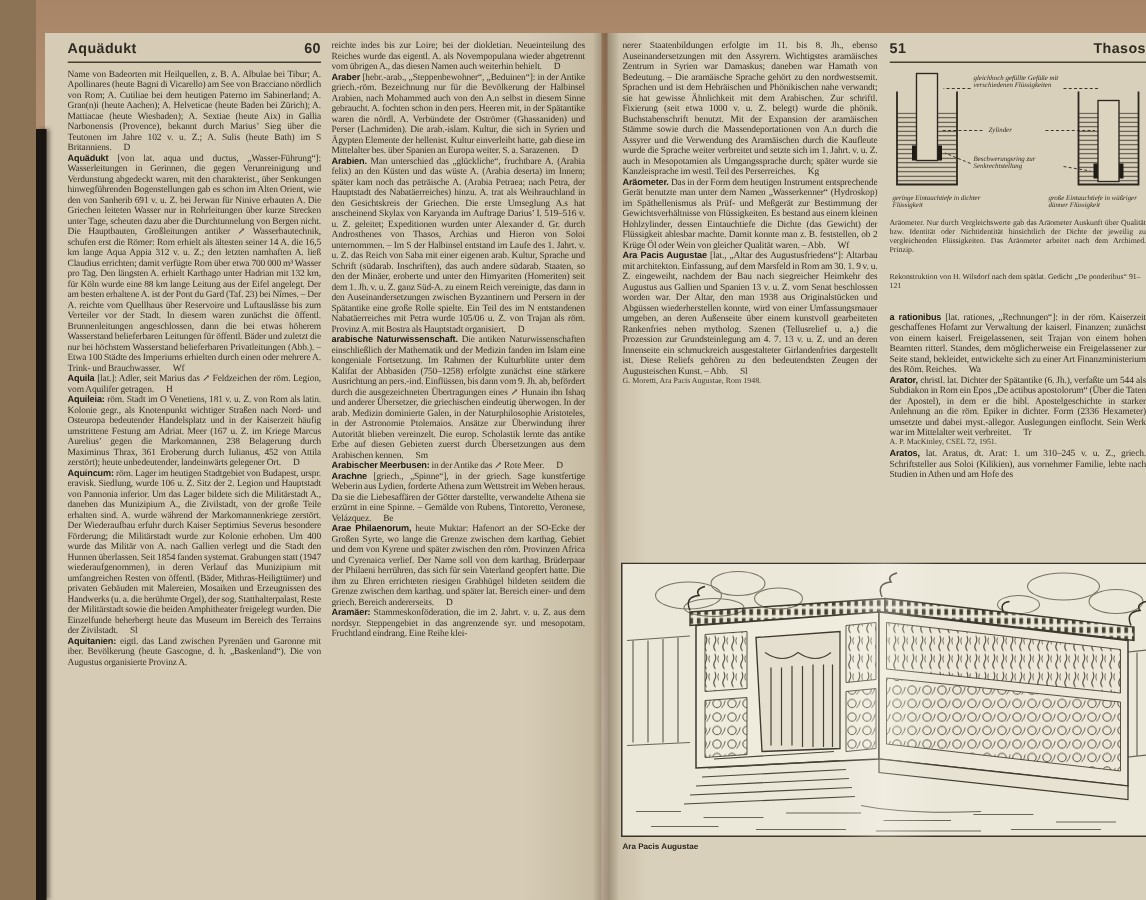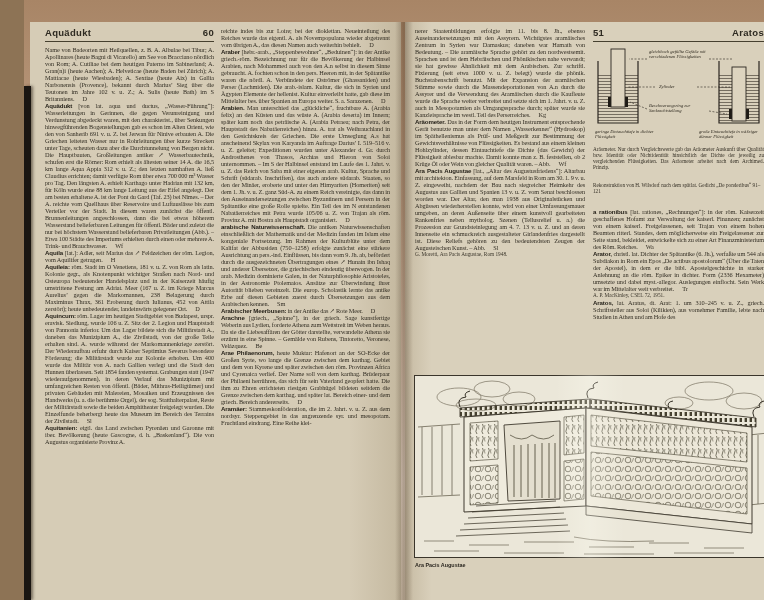--- a/index.html
+++ b/index.html
@@ -91,21 +91,21 @@
         <div>
             <p class="entry">nerer Staatenbildungen erfolgte im 11. bis 8. Jh., ebenso Auseinandersetzungen mit den Assyrern. Wichtigstes aramäisches Zentrum in Syrien war Damaskus; daneben war Hamath von Bedeutung. – Die aramäische Sprache gehört zu den nordwestsemit. Sprachen und ist dem Hebräischen und Phönikischen nahe verwandt; sie hat gewisse Ähnlichkeit mit dem Arabischen. Zur schriftl. Fixierung (seit etwa 1000 v. u. Z. belegt) wurde die phönik. Buchstabenschrift benutzt. Mit der Expansion der aramäischen Stämme sowie durch die Massendeportationen von A.n durch die Assyrer und die Verwendung des Aramäischen durch die Kaufleute wurde die Sprache weiter verbreitet und setzte sich im 1. Jahrt. v. u. Z. auch in Mesopotamien als Umgangssprache durch; später wurde sie Kanzleisprache im westl. Teil des Perserreiches.<span class="sig">Kg</span></p>
             <p class="entry"><span class="hw">Aräometer.</span> Das in der Form dem heutigen Instrument entsprechende Gerät benutzte man unter dem Namen „Wasserkenner“ (Hydroskop) im Späthellenismus als Prüf- und Meßgerät zur Bestimmung der Gewichtsverhältnisse von Flüssigkeiten. Es bestand aus einem kleinen Hohlzylinder, dessen Eintauchtiefe die Dichte (das Gewicht) der Flüssigkeit ablesbar machte. Damit konnte man z. B. feststellen, ob 2 Krüge Öl oder Wein von gleicher Qualität waren. – Abb.<span class="sig">Wf</span></p>
             <p class="entry"><span class="hw">Ara Pacis Augustae</span> [lat., „Altar des Augustusfriedens“]: Altarbau mit architekton. Einfassung, auf dem Marsfeld in Rom am 30. 1. 9 v. u. Z. eingeweiht, nachdem der Bau nach siegreicher Heimkehr des Augustus aus Gallien und Spanien 13 v. u. Z. vom Senat beschlossen worden war. Der Altar, den man 1938 aus Originalstücken und Abgüssen wiederherstellen konnte, wird von einer Umfassungsmauer umgeben, an deren Außenseite über einem kunstvoll gearbeiteten Rankenfries neben mytholog. Szenen (Tellusrelief u. a.) die Prozession zur Grundsteinlegung am 4. 7. 13 v. u. Z. und an deren Innenseite ein schmuckreich ausgestalteter Girlandenfries dargestellt ist. Diese Reliefs gehören zu den bedeutendsten Zeugen der Augusteischen Kunst. – Abb.<span class="sig">Sl</span></p>
             <div class="biblio">G. Moretti, Ara Pacis Augustae, Rom 1948.</div>
           </div>
       </div>
       <div class="col col2">
         <div class="runhead">
           <span>51</span>
-          <span>Aratos</span>
+          <span>Thasos</span>
         </div>
 
         <div class="diagram">
           <svg width="171" height="100" viewBox="0 0 171 100">
             <defs>
               <pattern id="liq" width="4" height="3" patternUnits="userSpaceOnUse">
                 <path d="M0,1.5 H4" stroke="#4a443a" stroke-width="0.7"></path>
               </pattern>
             </defs>
 

